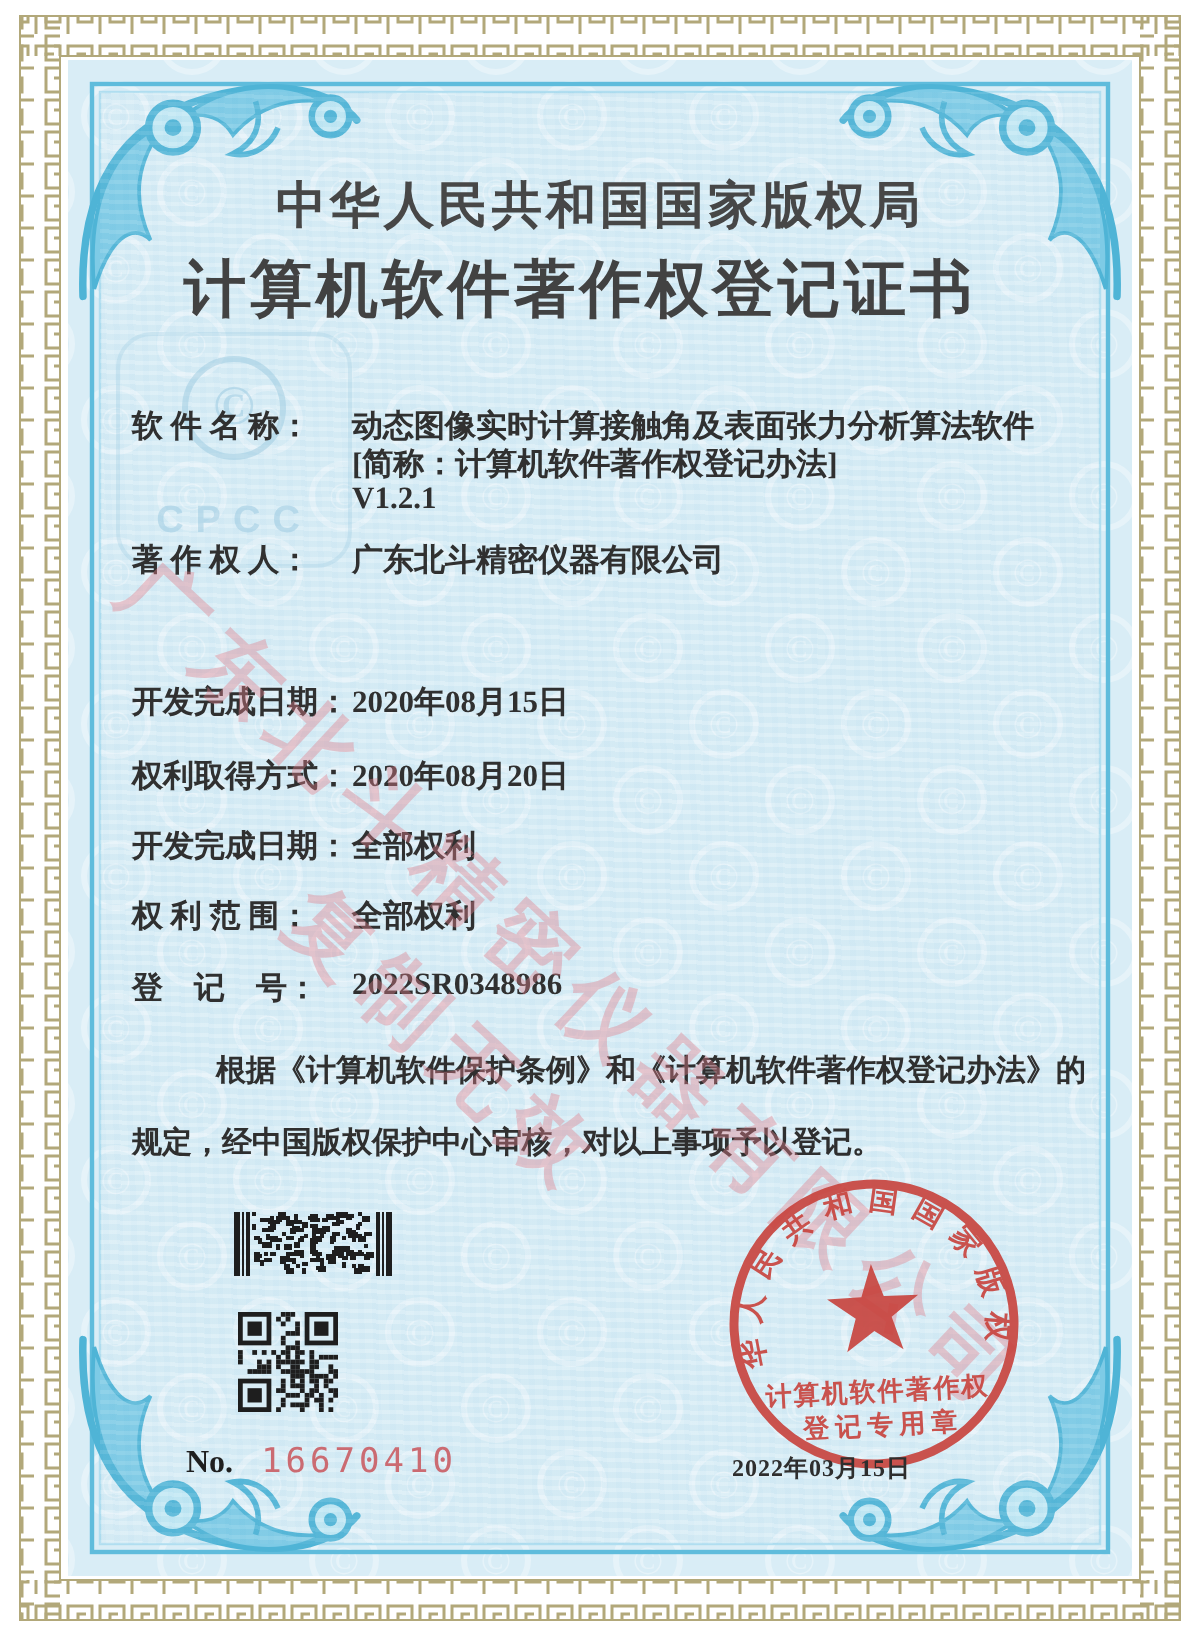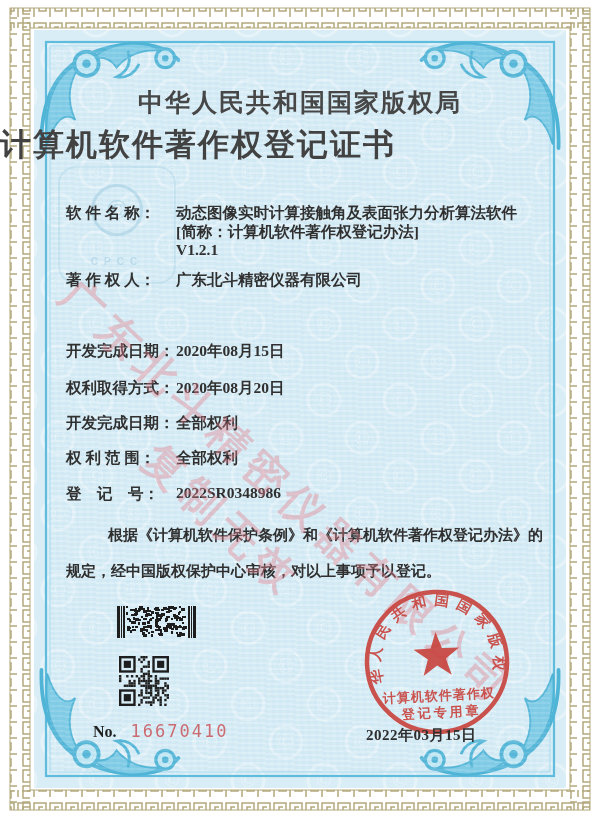--- a/index.html
+++ b/index.html
@@ -17,21 +17,21 @@
       repeating-linear-gradient(2deg,  rgba(255,255,255,0.10) 0 2px, rgba(120,185,215,0.06) 2px 5px),
       repeating-linear-gradient(88deg, rgba(160,210,235,0.05) 0 3px, rgba(255,255,255,0.04) 3px 7px);
     pointer-events:none;
   }
 
   .layer { position:absolute; left:0; top:0; width:600px; height:818px; }
   .txt { position:absolute; color:#3c3c3c; white-space:nowrap; }
 
   .authority { left:0; top:86px; width:600px; text-align:center;
     font-size:25px; font-weight:700; letter-spacing:2px; color:#474747; }
-  .title { left:0; top:124px; width:488px; text-align:left;
+  .title { left:0; top:124px; width:488px; text-align:right;
     font-size:31px; font-weight:700; letter-spacing:2px; color:#424242; }
   .certno-row { right:63px; top:173px; font-size:12px; font-weight:700; color:#333; letter-spacing:0.5px; }
 
   .field { position:absolute; left:66px; width:486px; font-size:15.5px; font-weight:700; color:#303030; }
   .field .lab { position:absolute; left:0; top:0; white-space:nowrap; }
   .field .val { position:absolute; left:110px; top:0; white-space:nowrap; }
   .subline { position:absolute; left:176px; font-size:15.5px; font-weight:700; color:#303030; white-space:nowrap; }
 
   .stmt { position:absolute; left:66px; width:478px; font-size:15px; font-weight:600;
     color:#2f2f2f; white-space:nowrap; }
@@ -39,39 +39,39 @@
   .barcode { position:absolute; left:117px; top:606px; width:94px; height:32px;
     display:flex; align-items:stretch; z-index:2; }
   .barcode span { display:block; background:#1e1e1e; }
   .qr { position:absolute; left:119px; top:655px; z-index:2; }
 
   .no-row { position:absolute; left:93px; top:721px; z-index:2; }
   .no-lab { font-size:16px; font-weight:600; color:#1f1f1f; }
   .no-val { font-family:"DejaVu Sans Mono",monospace; font-size:17px; letter-spacing:2px;
     color:#cb6b72; margin-left:10px; }
 
-  .issue-date { position:absolute; left:366px; top:726px; font-size:15px; font-weight:700;
+  .issue-date { position:absolute; left:366px; top:726px; font-size:12px; font-weight:700;
     color:#2e2e2e; z-index:6; letter-spacing:0.5px; }
 
   .seal { position:absolute; left:361px; top:586px; width:152px; height:152px;
     z-index:5; opacity:0.9; transform:rotate(-3deg); }
 
   .wm-diag { position:absolute; z-index:4; font-weight:700; pointer-events:none;
     color:rgba(224,128,140,0.40); transform-origin:0 0; white-space:nowrap; }
   .wm-company { left:86px; top:268px; font-size:42px; letter-spacing:8px; transform:rotate(43deg); }
   .wm-notice { left:168px; top:432px; font-size:42px; letter-spacing:8px; transform:rotate(43deg); }
 
   .emboss { position:absolute; left:58px; top:166px; width:118px; height:118px; z-index:1;
     border:2px solid rgba(150,198,222,0.55); border-radius:18px; opacity:0.5;
     display:flex; flex-direction:column; align-items:center; justify-content:center;
     color:rgba(150,198,222,0.95); }
   .emboss .c-ring { width:52px; height:52px; border:3px solid rgba(150,198,222,0.9);
     border-radius:50%; display:flex; align-items:center; justify-content:center;
     font-size:28px; font-weight:700; }
-  .emboss .c-word { margin-top:20px; font-size:10px; letter-spacing:6px; font-weight:700;
+  .emboss .c-word { margin-top:20px; font-size:19px; letter-spacing:6px; font-weight:700;
     font-family:"Liberation Sans",sans-serif; }
 
   .content { z-index:2; }
 </style>
 </head>
 <body>
 
 <div class="cert">
 
   <svg class="frame-svg" viewBox="0 0 600 818" xmlns="http://www.w3.org/2000/svg">

